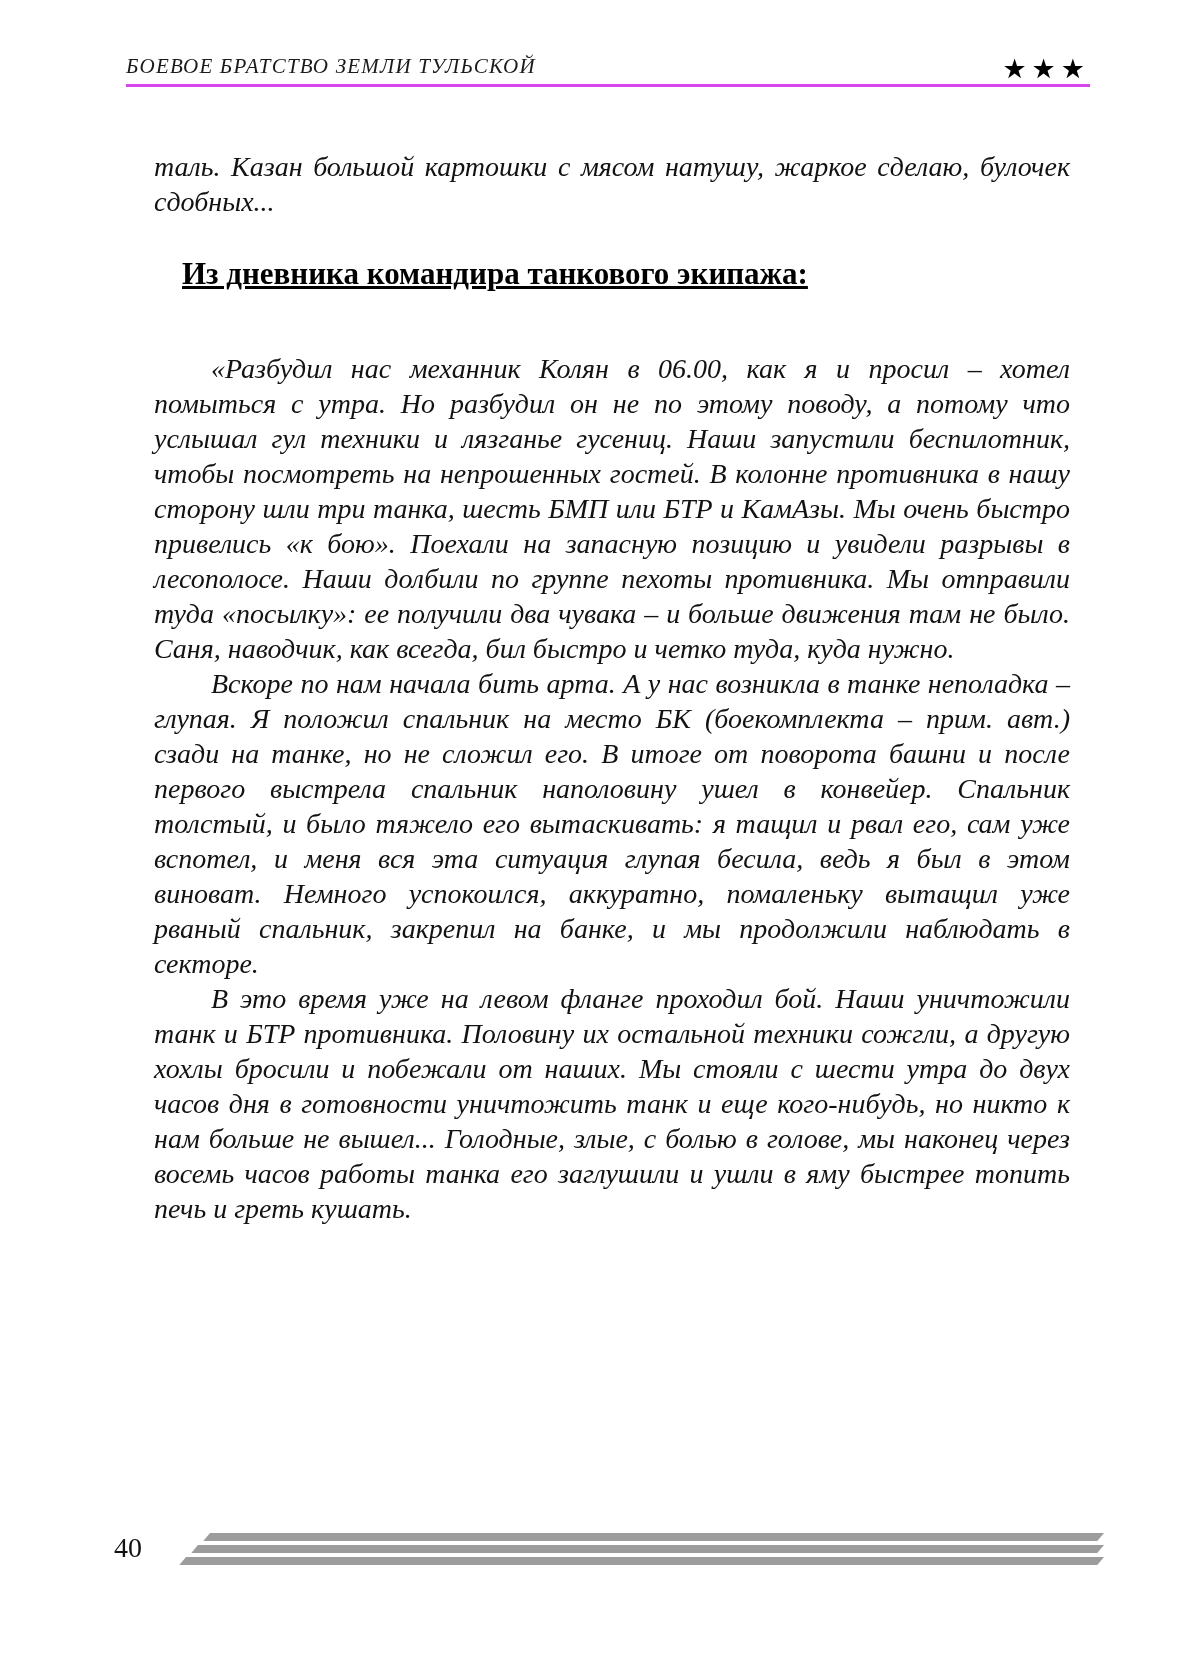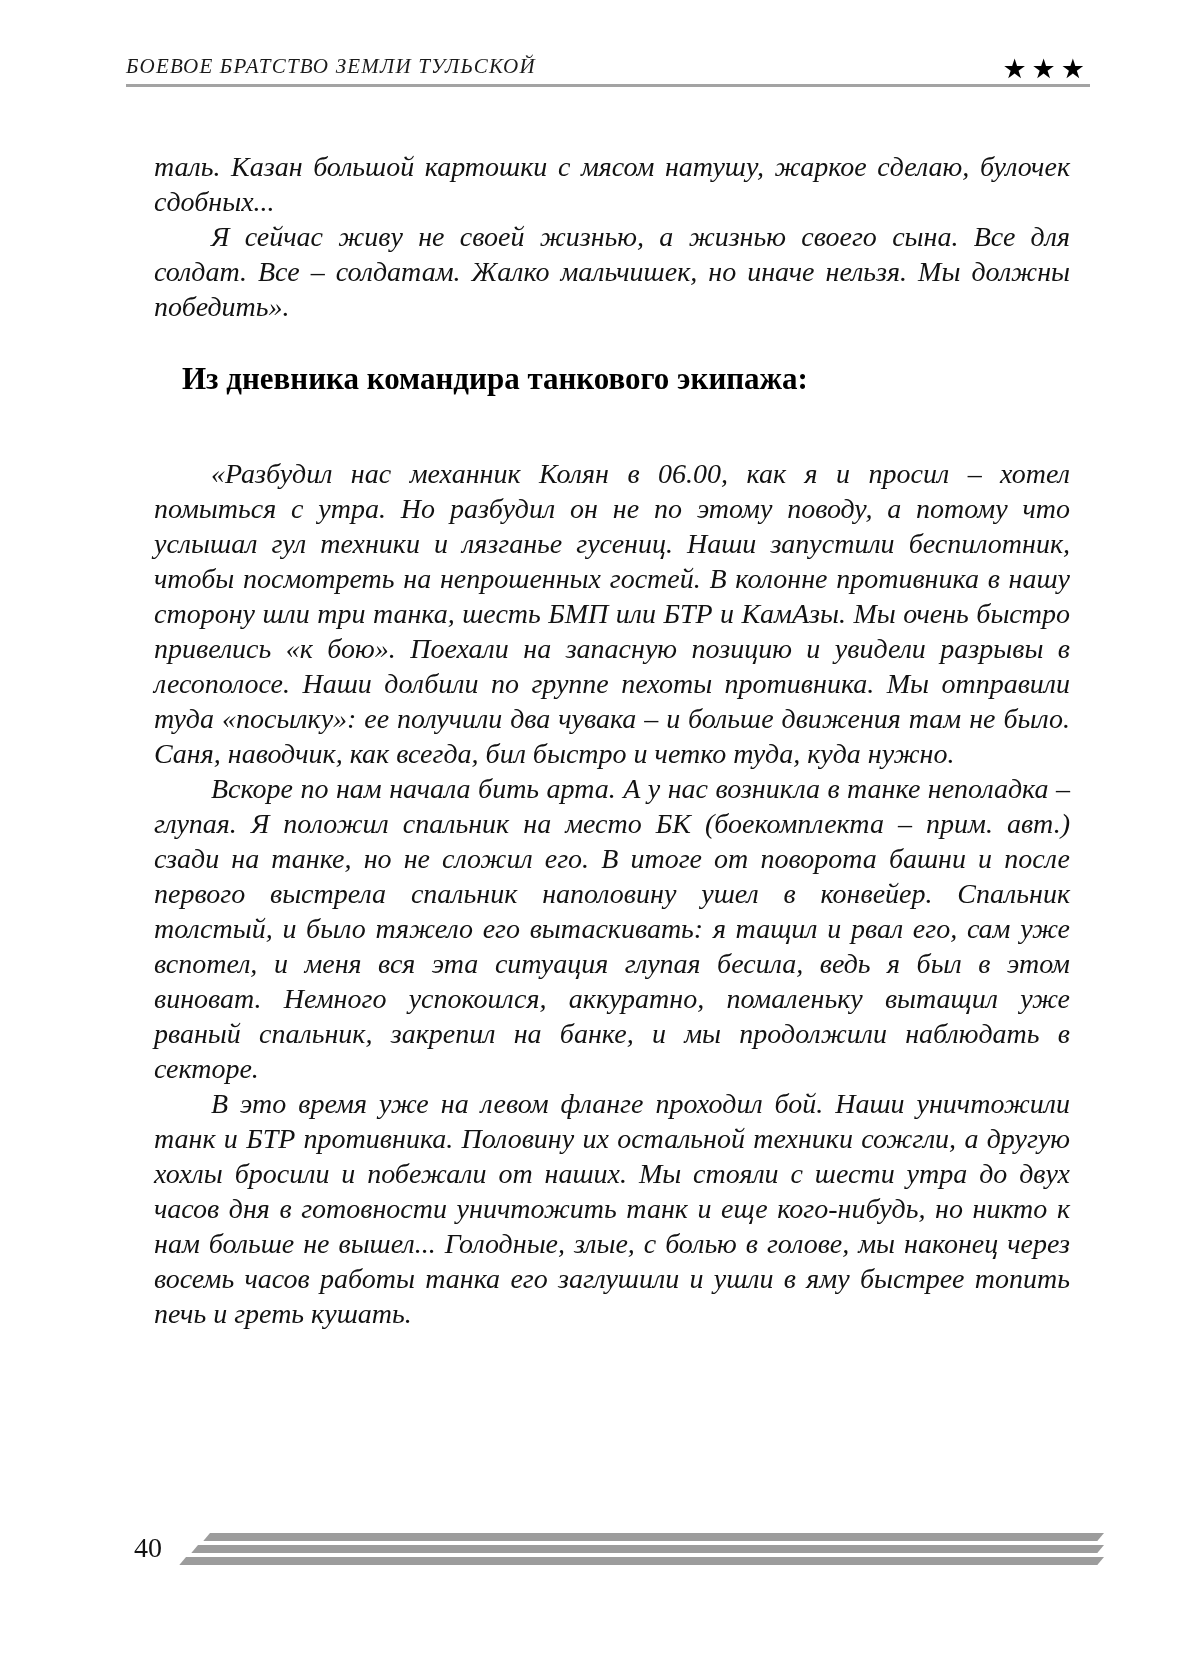--- a/index.html
+++ b/index.html
@@ -16,21 +16,21 @@
 
   
   .header {
     position: absolute;
     left: 126px;
     top: 54px;
     width: 964px;
     display: flex;
     justify-content: space-between;
     align-items: flex-end;
-    border-bottom: 3px solid #a3a3a3;
+    border-bottom: 3px solid #d946ef;
     padding-bottom: 5px;
   }
   .running-title {
     font-style: italic;
     font-size: 21px;
     letter-spacing: 1.2px;
     color: #1a1a1a;
     white-space: nowrap;
   }
   .stars {
@@ -58,26 +58,27 @@
   .body-text p.noindent { text-indent: 0; }
   .section-heading {
     font-style: normal;
     font-weight: bold;
     font-size: 31px;
     line-height: 38px;
     margin: 36px 0 58px 0;
     text-indent: 28px;
     text-align: left;
     color: #000;
+    text-decoration: underline;
   }
 
   
   .page-number {
     position: absolute;
-    left: 134px;
+    left: 114px;
     top: 1532px;
     font-size: 28px;
     font-style: normal;
     color: #121212;
   }
   .stripe {
     position: absolute;
     height: 8px;
     transform: skewX(-40deg);
     transform-origin: left top;
@@ -91,21 +92,20 @@
 
 <div class="page">
 
   <div class="header">
     <span class="running-title">БОЕВОЕ БРАТСТВО ЗЕМЛИ ТУЛЬСКОЙ</span>
     <span class="stars">★★★</span>
   </div>
 
   <div class="body-text">
     <p class="noindent">таль. Казан большой картошки с мясом натушу, жаркое сделаю, булочек сдобных...</p>
-    <p>Я сейчас живу не своей жизнью, а жизнью своего сына. Все для солдат. Все – солдатам. Жалко мальчишек, но иначе нельзя. Мы должны победить».</p>
 
     <h2 class="section-heading">Из дневника командира танкового экипажа:</h2>
 
     <p>«Разбудил нас механник Колян в 06.00, как я и просил – хотел помыться с утра. Но разбудил он не по этому поводу, а потому что услышал гул техники и лязганье гусениц. Наши запустили беспилотник, чтобы посмотреть на непрошенных гостей. В колонне противника в нашу сторону шли три танка, шесть БМП или БТР и КамАзы. Мы очень быстро привелись «к бою». Поехали на запасную позицию и увидели разрывы в лесополосе. Наши долбили по группе пехоты противника. Мы отправили туда «посылку»: ее получили два чувака – и больше движения там не было. Саня, наводчик, как всегда, бил быстро и четко туда, куда нужно.</p>
     <p>Вскоре по нам начала бить арта. А у нас возникла в танке неполадка – глупая. Я положил спальник на место БК (боекомплекта – прим. авт.) сзади на танке, но не сложил его. В итоге от поворота башни и после первого выстрела спальник наполовину ушел в конвейер. Спальник толстый, и было тяжело его вытаскивать: я тащил и рвал его, сам уже вспотел, и меня вся эта ситуация глупая бесила, ведь я был в этом виноват. Немного успокоился, аккуратно, помаленьку вытащил уже рваный спальник, закрепил на банке, и мы продолжили наблюдать в секторе.</p>
     <p>В это время уже на левом фланге проходил бой. Наши уничтожили танк и БТР противника. Половину их остальной техники сожгли, а другую хохлы бросили и побежали от наших. Мы стояли с шести утра до двух часов дня в готовности уничтожить танк и еще кого-нибудь, но никто к нам больше не вышел... Голодные, злые, с болью в голове, мы наконец через восемь часов работы танка его заглушили и ушли в яму быстрее топить печь и греть кушать.</p>
   </div>
 
   <span class="page-number">40</span>
 

